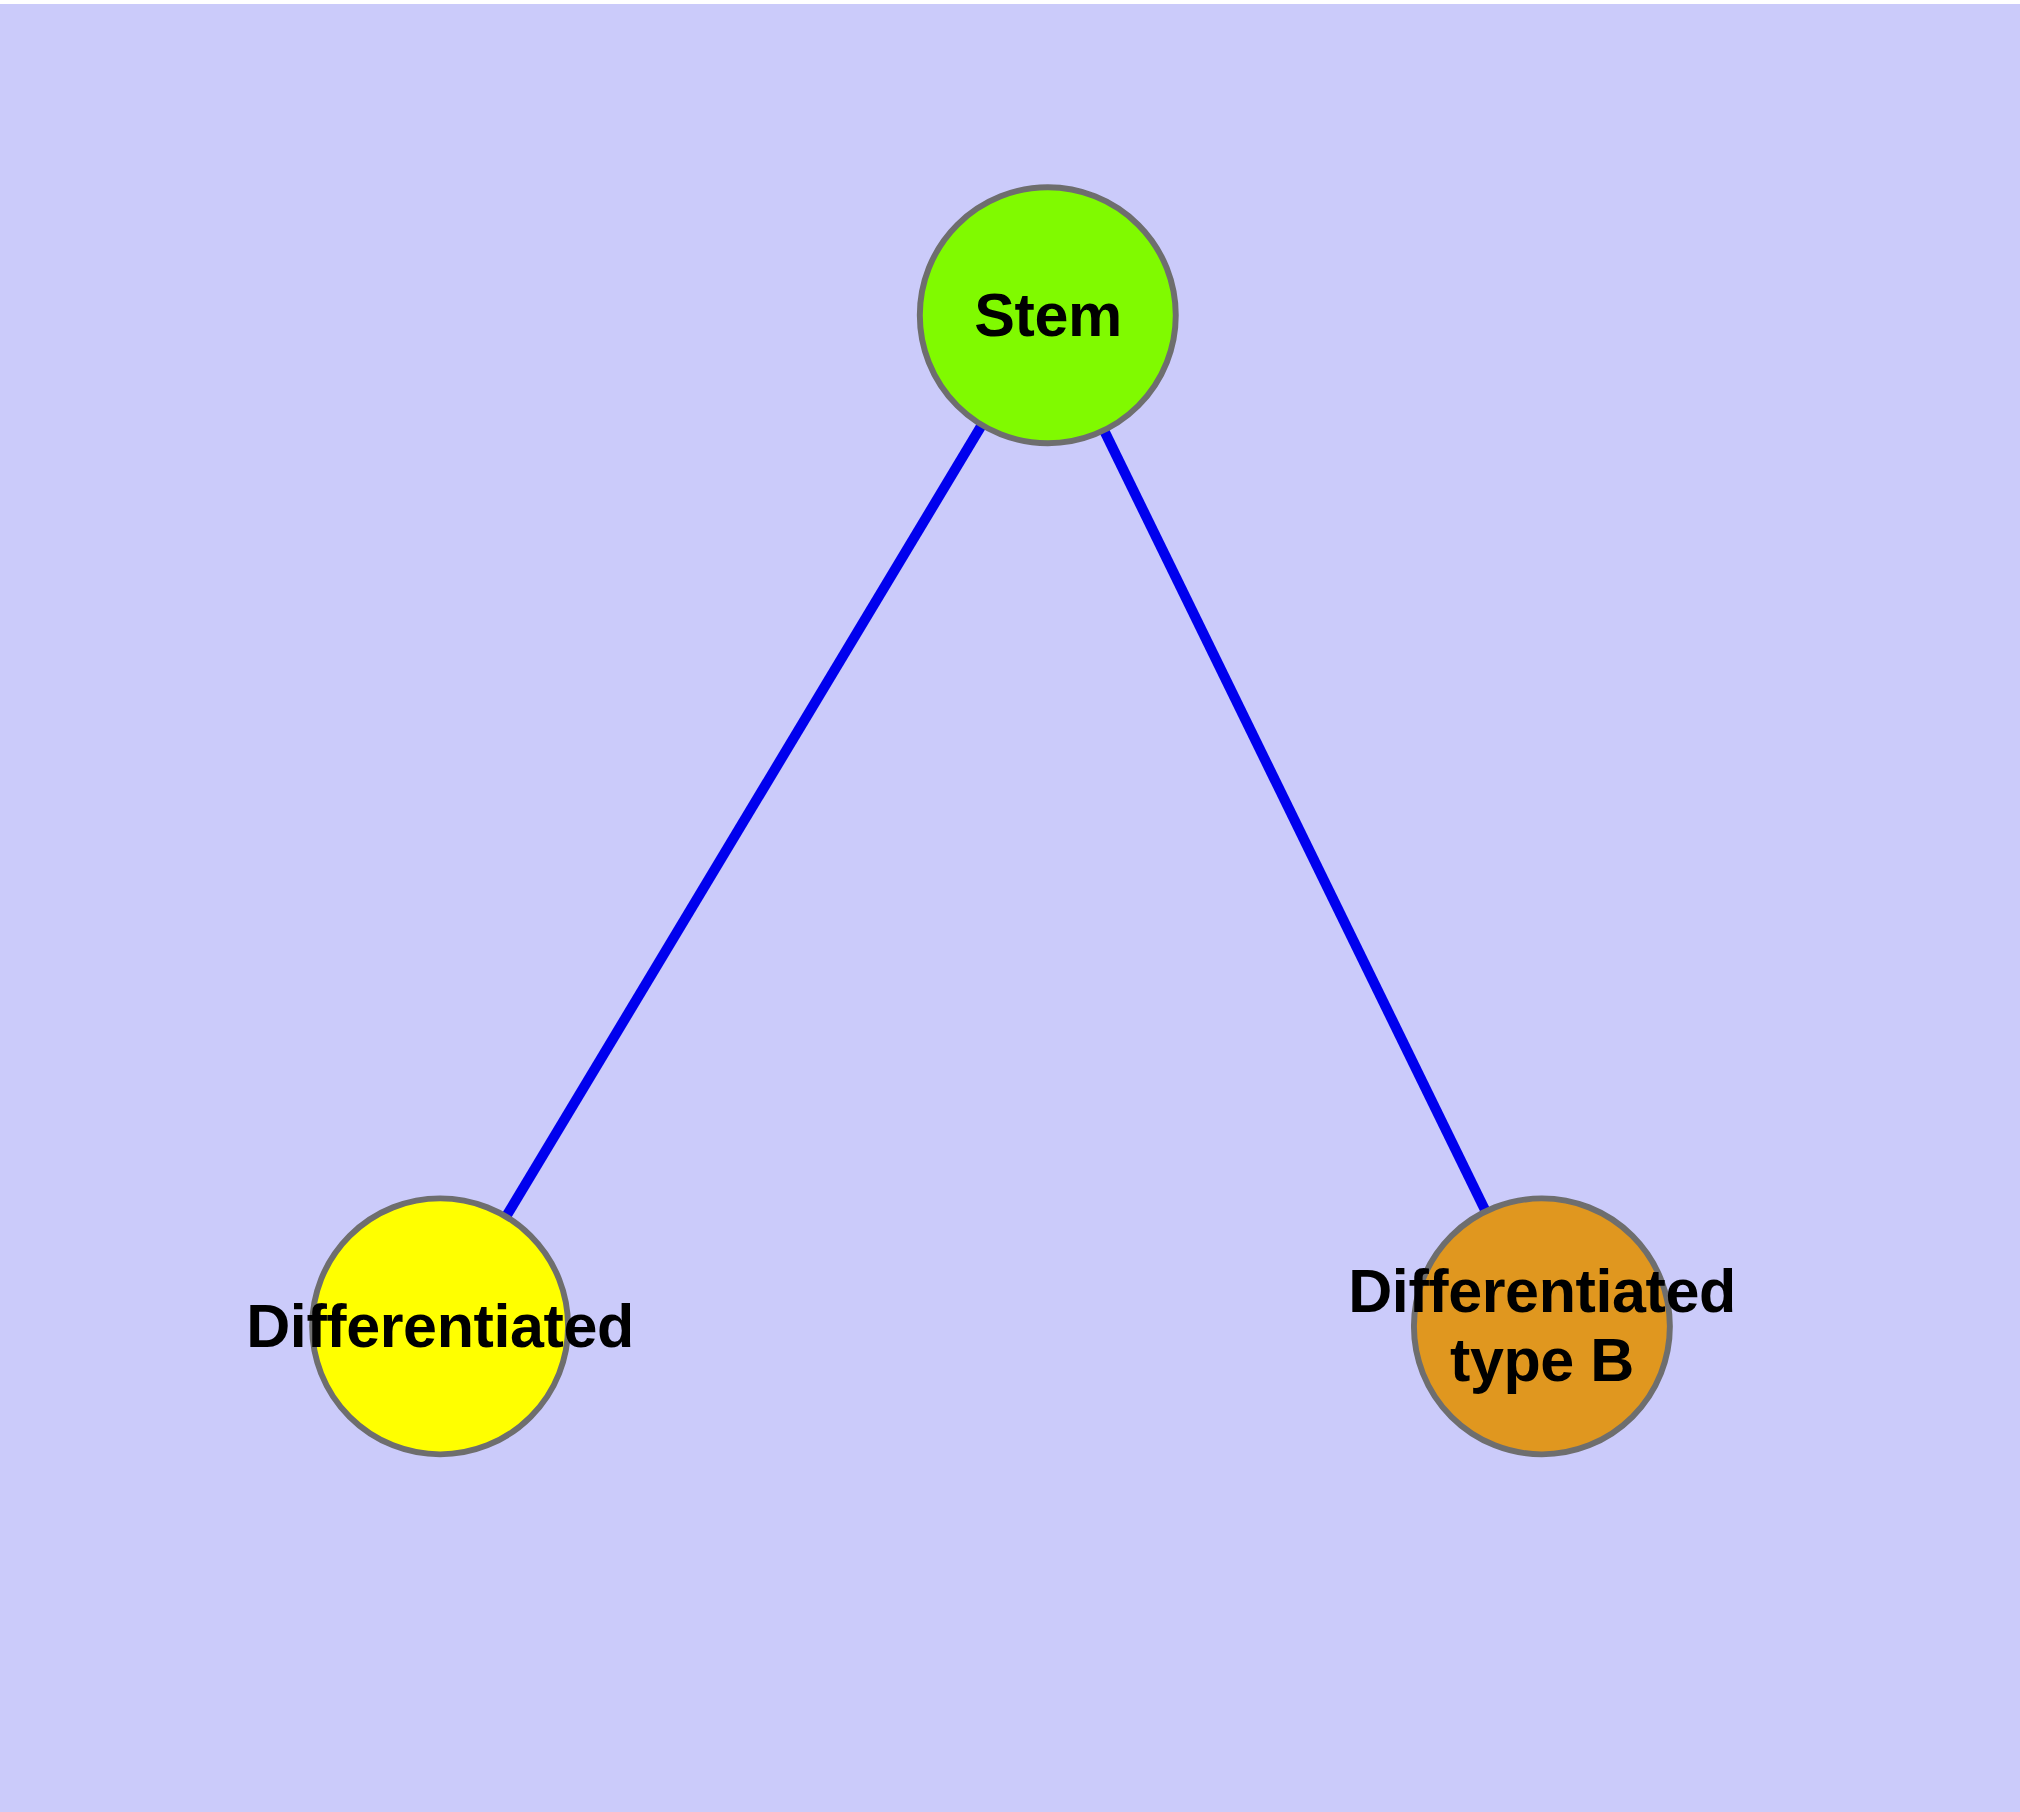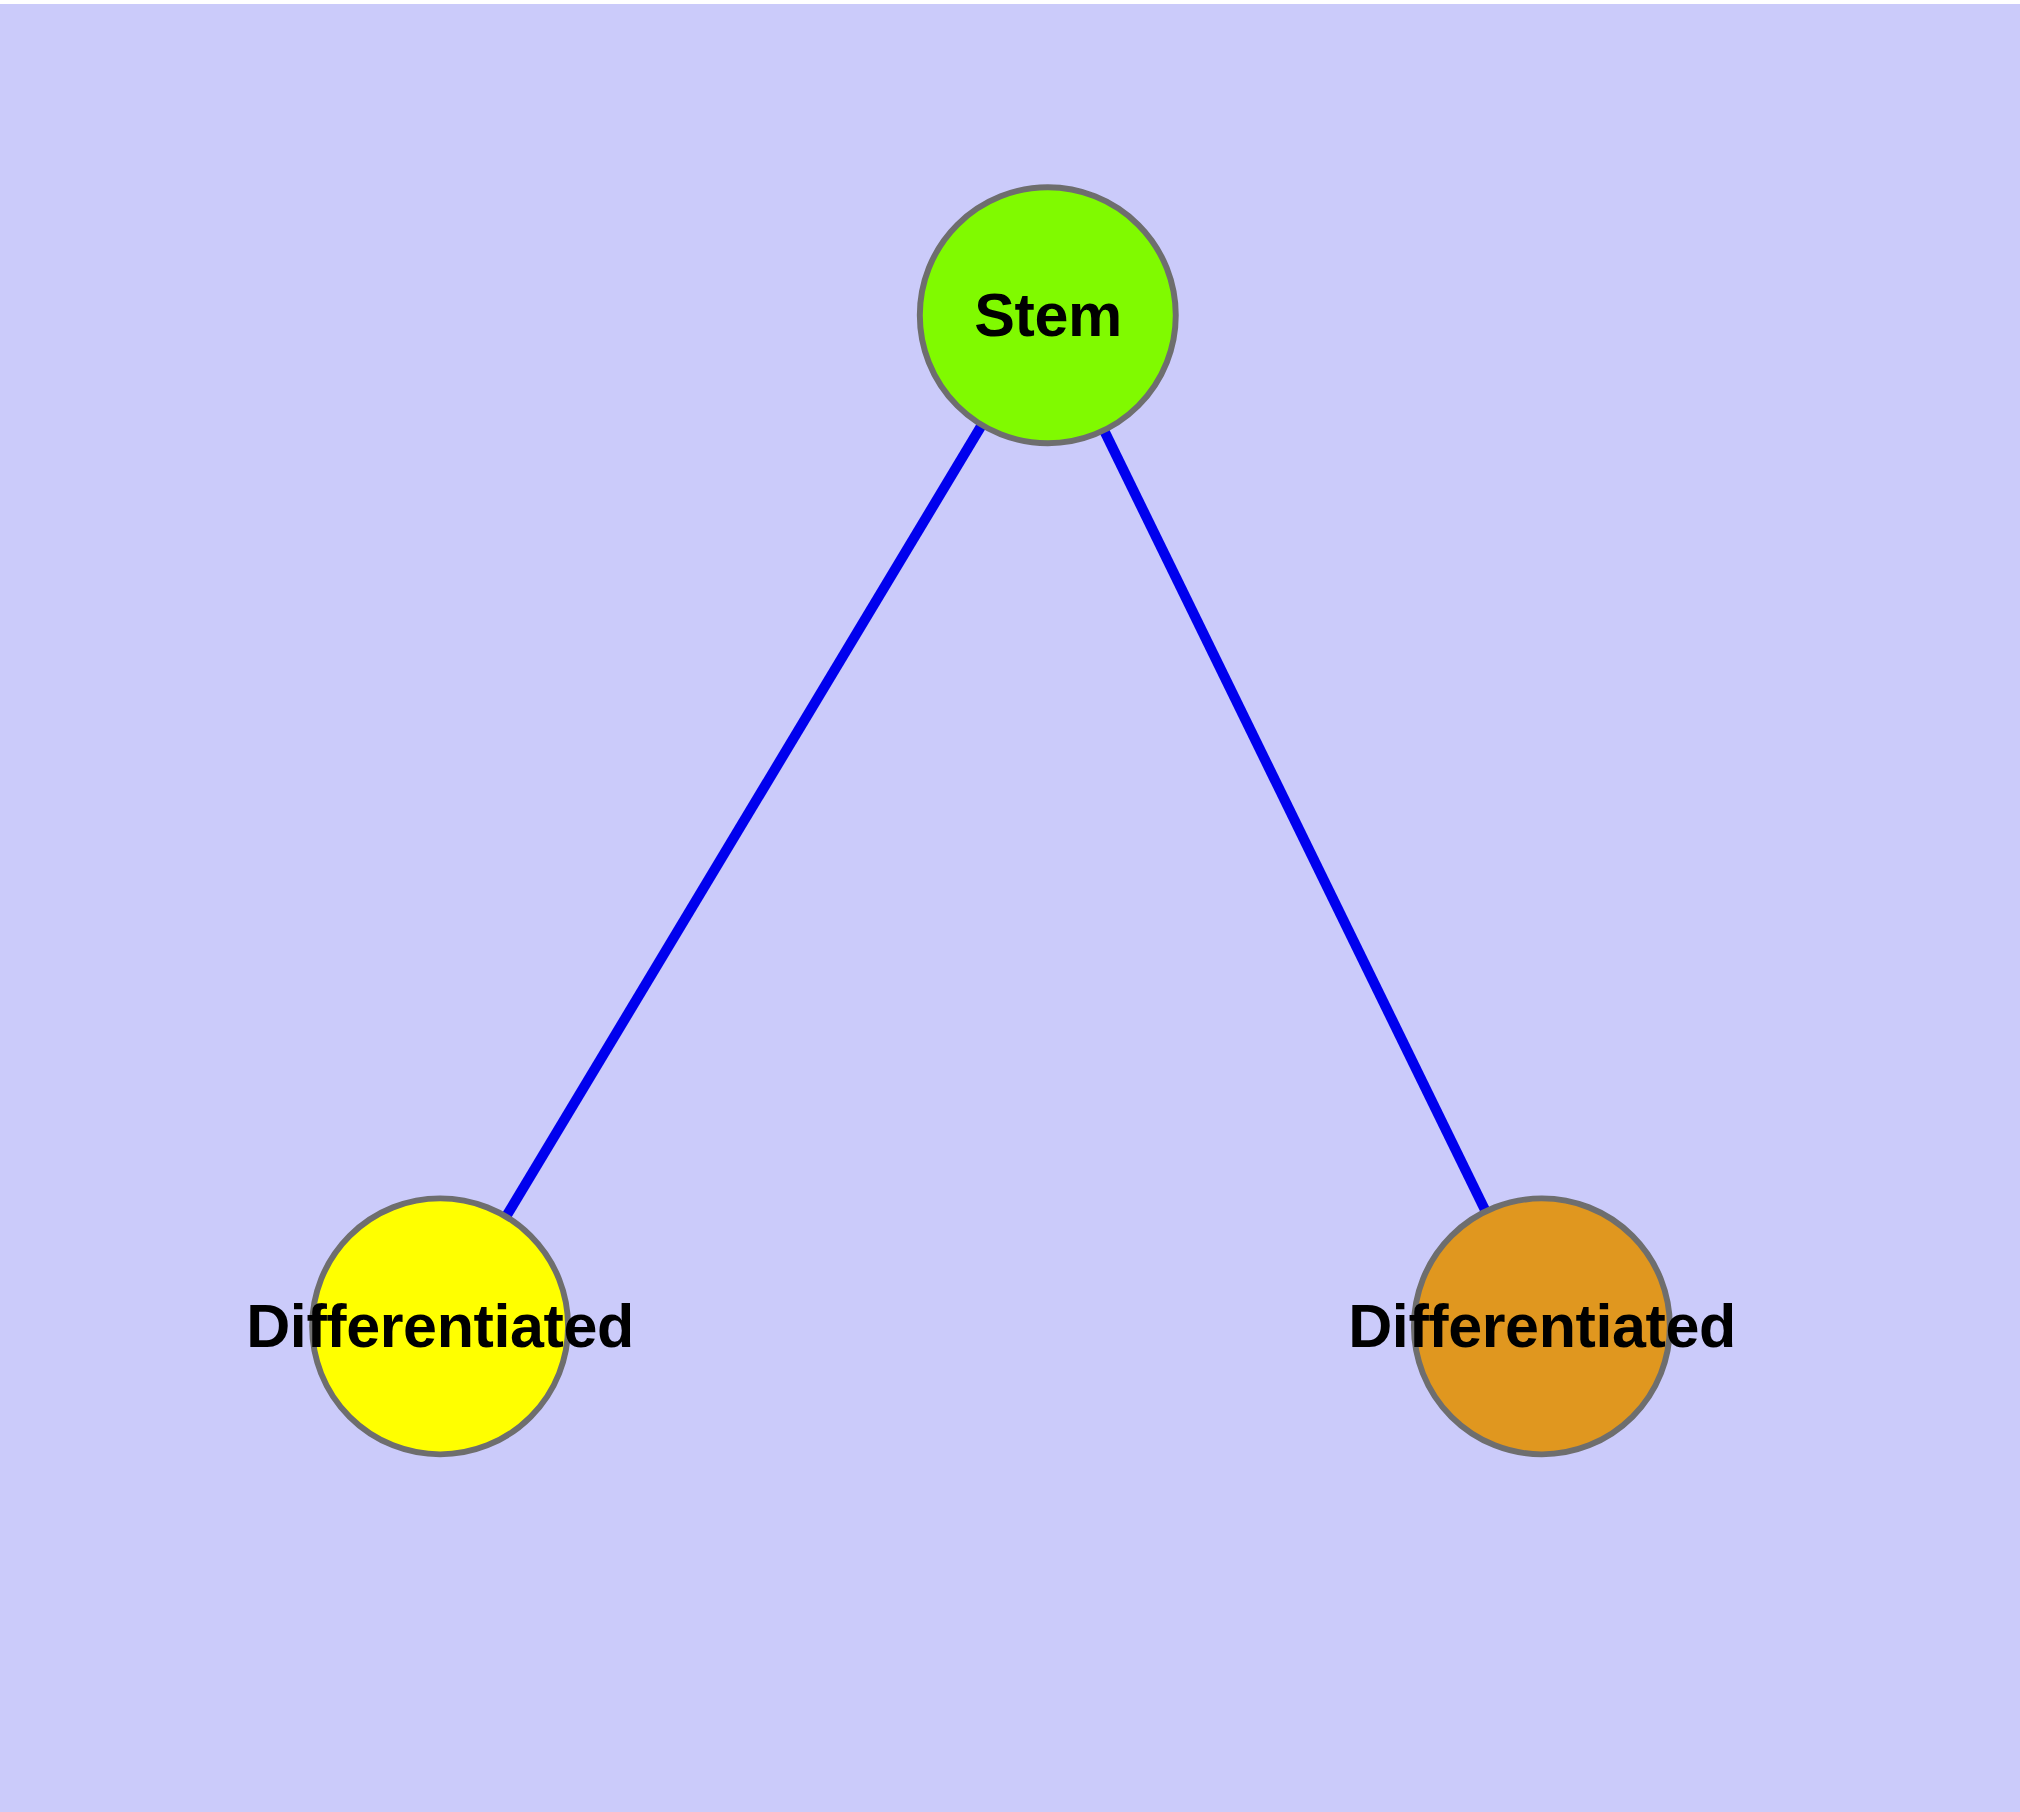--- a/index.html
+++ b/index.html
@@ -68,17 +68,17 @@
     <g id="nodes-group">
         <circle cx="1236" cy="372" r="151" fill="#80fa00" stroke="#6e6e6e" stroke-width="7" class="node-circle"></circle>
         <circle cx="519" cy="1565" r="151" fill="#ffff00" stroke="#6e6e6e" stroke-width="7" class="node-circle"></circle>
         <circle cx="1819" cy="1565" r="151" fill="#e0971f" stroke="#6e6e6e" stroke-width="7" class="node-circle"></circle>
       </g>
   </svg>
 
   <div id="labels-layer">
       <div class="node-label" style="left: 1048px; top: 315px; color: rgb(0, 0, 0); font-size: 61px;"><div>Stem</div></div>
       <div class="node-label" style="left: 440px; top: 1326px; color: rgb(0, 0, 0); font-size: 61px;"><div>Differentiated</div></div>
-      <div class="node-label" style="left: 1542px; top: 1326px; color: rgb(0, 0, 0); font-size: 61px;"><div>Differentiated</div></div>
+      <div class="node-label" style="left: 1542px; top: 1326px; color: rgb(0, 0, 0); font-size: 61px;"><div>Differentiated</div><div>type B</div></div>
     </div>
 
 </div>
 
 
 </body></html>

